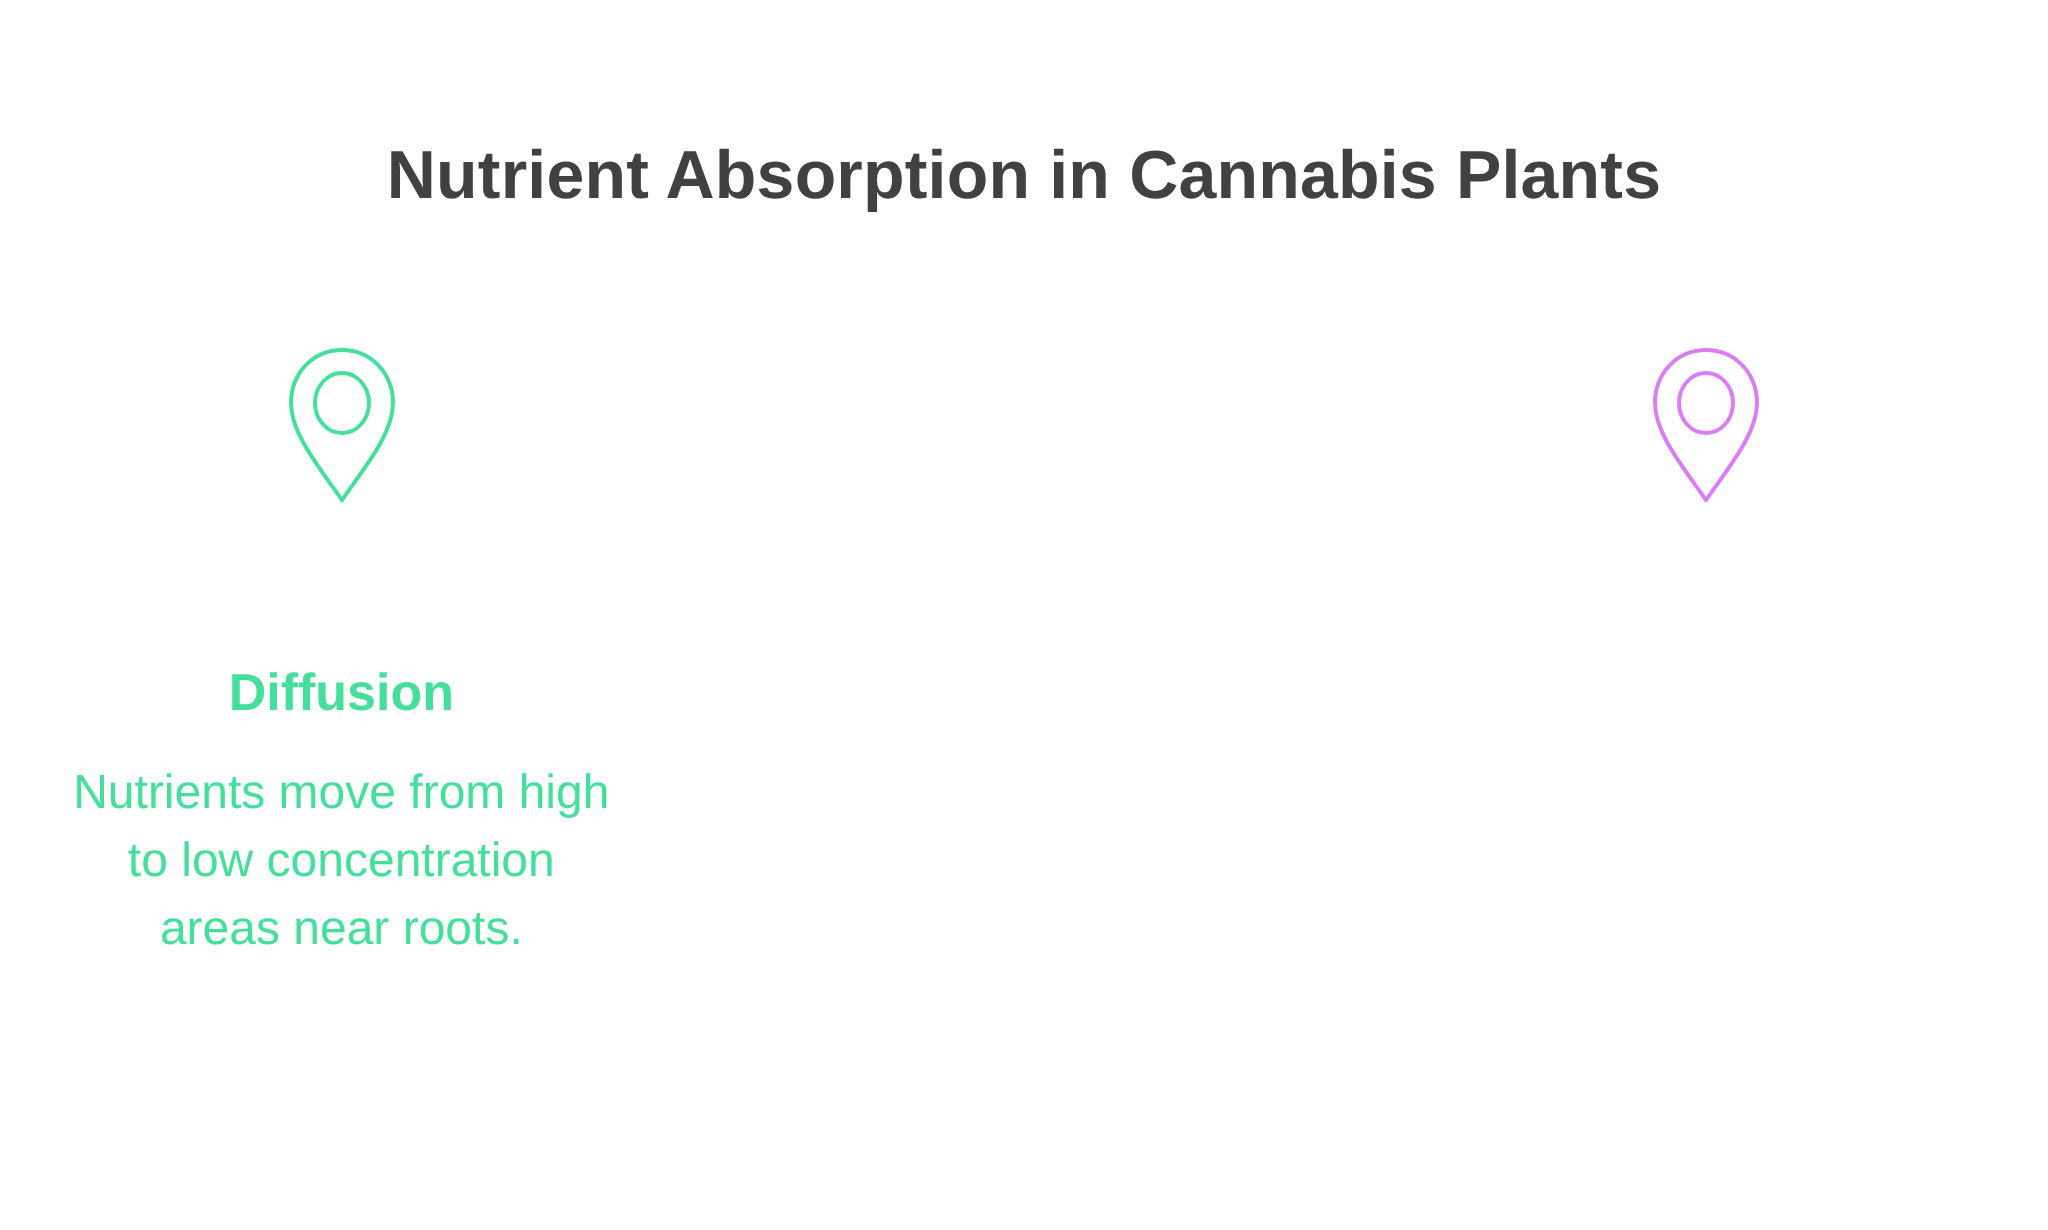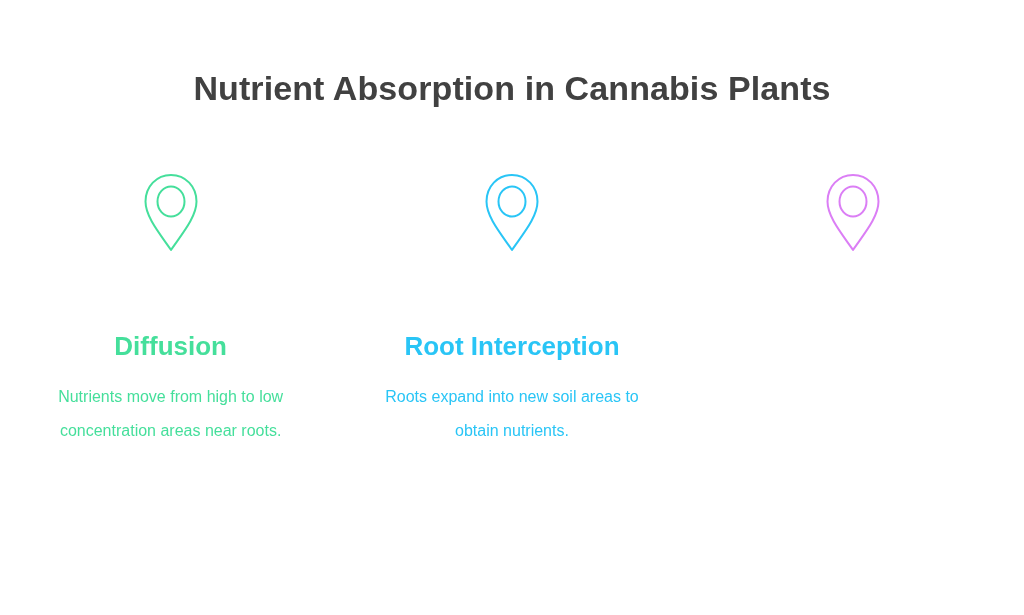--- a/index.html
+++ b/index.html
@@ -68,21 +68,21 @@
     margin-top: 76px;
     font-size: 26px;
     font-weight: bold;
     line-height: 32px;
     text-align: center;
     white-space: nowrap;
   }
 
   .card-body {
     margin-top: 18px;
-    font-size: 16px;
+    font-size: 24px;
     font-weight: normal;
     line-height: 34px;
     text-align: center;
     width: 270px;
   }
 
   
   .column .card-heading,
   .column .card-body {
     color: var(--accent);
@@ -103,28 +103,20 @@
 
     <div class="column" style="--accent: #45DF9B;">
       <svg class="pin-icon" viewBox="0 0 60 82">
         <path d="M30 3 C15.5 3 4.5 14.6 4.5 29.6 C4.5 45 19 62 30 78 C41 62 55.5 45 55.5 29.6 C55.5 14.6 44.5 3 30 3 Z" fill="none" stroke-width="2" stroke-linecap="round" stroke-linejoin="round"></path>
         <ellipse cx="30" cy="29.5" rx="13.5" ry="15" fill="none" stroke-width="2"></ellipse>
       </svg>
       <div class="card-heading">Diffusion</div>
       <div class="card-body">Nutrients move from high to low concentration areas near roots.</div>
     </div>
 
-    <div class="column" style="--accent: #29C5F6;">
-      <svg class="pin-icon" viewBox="0 0 60 82">
-        <path d="M30 3 C15.5 3 4.5 14.6 4.5 29.6 C4.5 45 19 62 30 78 C41 62 55.5 45 55.5 29.6 C55.5 14.6 44.5 3 30 3 Z" fill="none" stroke-width="2" stroke-linecap="round" stroke-linejoin="round"></path>
-        <ellipse cx="30" cy="29.5" rx="13.5" ry="15" fill="none" stroke-width="2"></ellipse>
-      </svg>
-      <div class="card-heading">Root Interception</div>
-      <div class="card-body">Roots expand into new soil areas to obtain nutrients.</div>
-    </div>
 
     <div class="column" style="--accent: #DB7EF5;">
       <svg class="pin-icon" viewBox="0 0 60 82">
         <path d="M30 3 C15.5 3 4.5 14.6 4.5 29.6 C4.5 45 19 62 30 78 C41 62 55.5 45 55.5 29.6 C55.5 14.6 44.5 3 30 3 Z" fill="none" stroke-width="2" stroke-linecap="round" stroke-linejoin="round"></path>
         <ellipse cx="30" cy="29.5" rx="13.5" ry="15" fill="none" stroke-width="2"></ellipse>
       </svg>
     </div>
 
   </div>
 </div>

